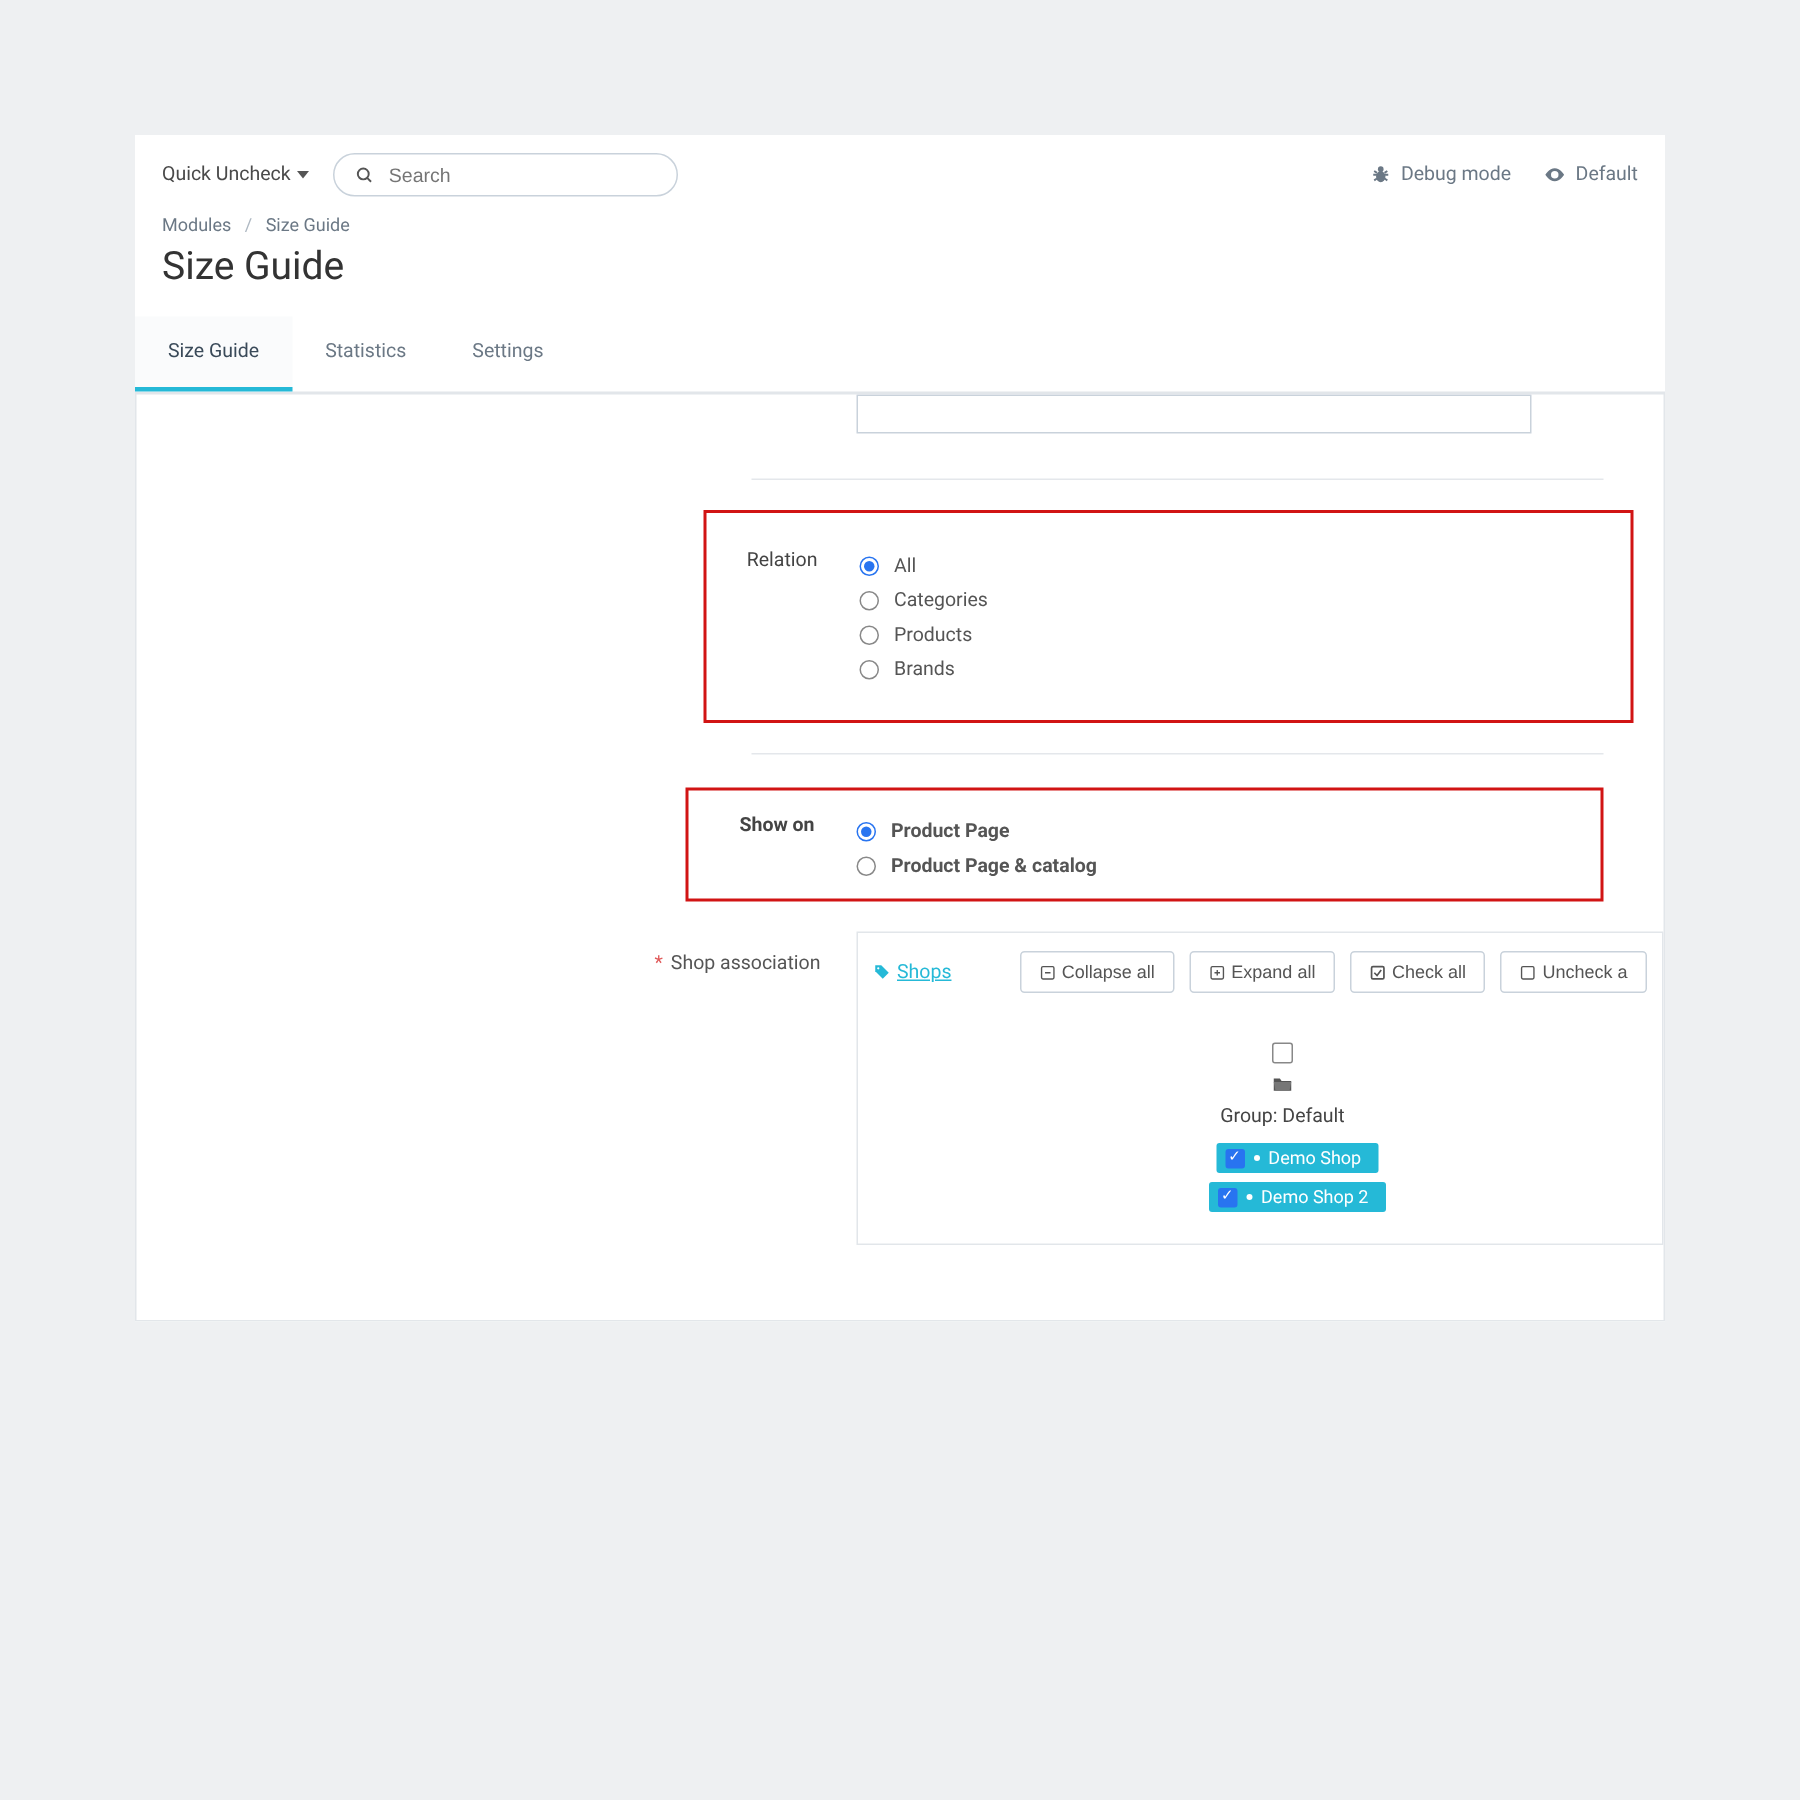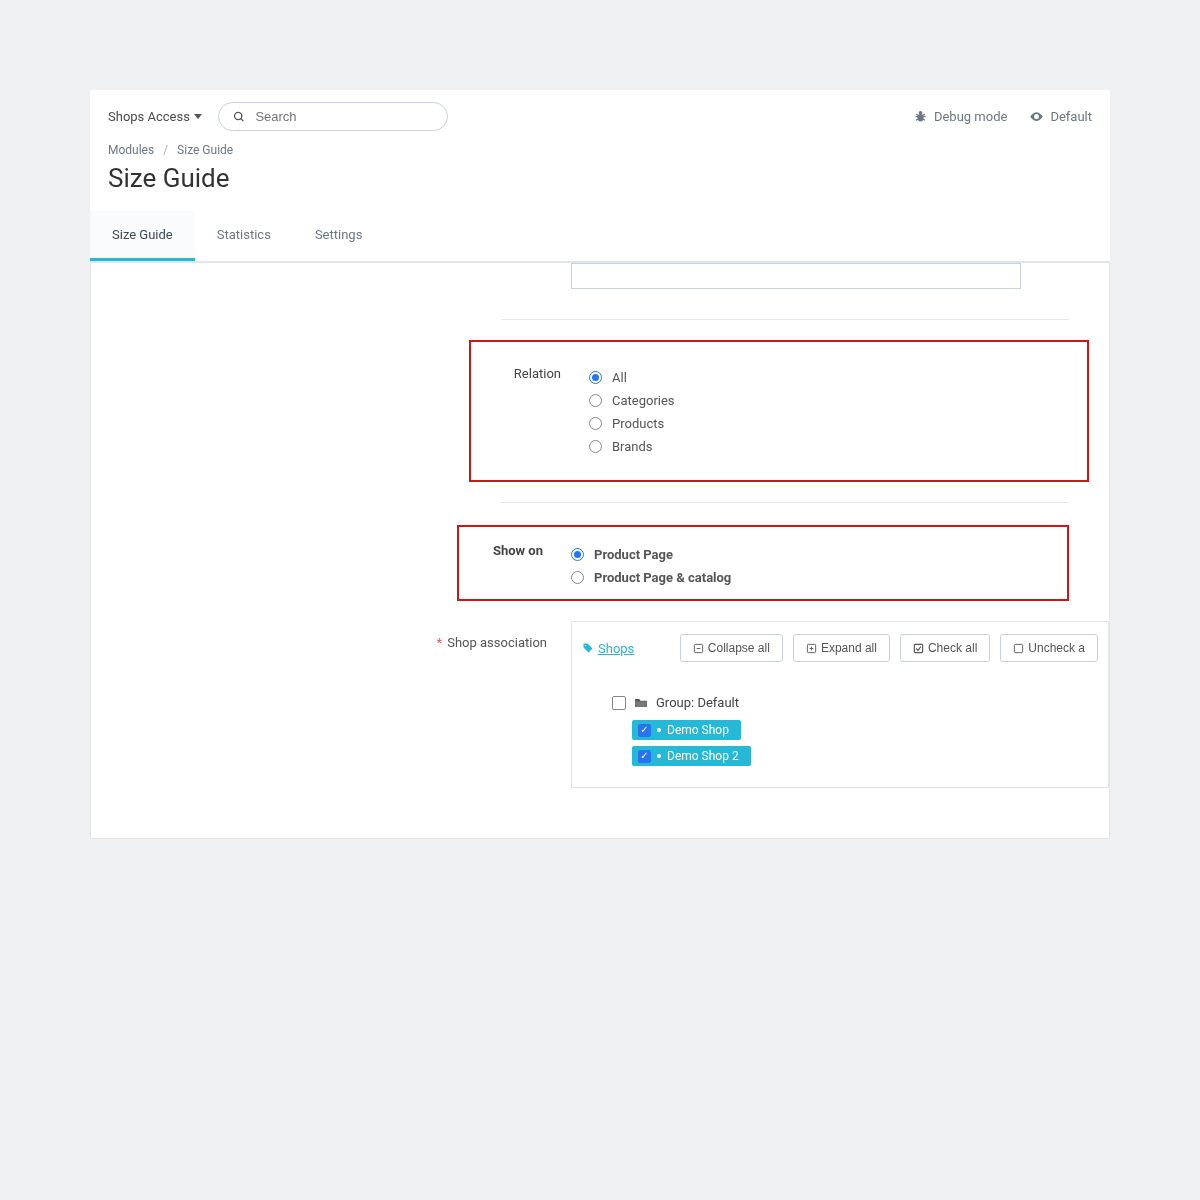--- a/index.html
+++ b/index.html
@@ -138,21 +138,21 @@
     .radio-circle.checked::after {
       content: '';
       width: 7px; height: 7px;
       background: #2874f0;
       border-radius: 50%;
     }
     .radio-label { font-size: 13px; color: #555; }
     .relation-box {
       margin: 0 20px 0 378px;
       border: 2px solid #d11414;
-      padding: 24px 18px 22px 34px;
+      padding: 24px 18px 22px 18px;
     }
     .relation-box .rel-inner-label {
       width: 56px;
       text-align: right;
       display: inline-block;
       padding-right: 0;
     }
     .relation-box .rel-row {
       display: flex;
       align-items: flex-start;
@@ -203,20 +203,21 @@
       cursor: pointer;
       border-radius: 3px;
     }
     .btn-sm svg { width: 11px; height: 11px; }
     .tree-body {
       padding: 18px 10px 18px 40px;
     }
     .tree-row {
       display: flex; align-items: center; gap: 8px;
       padding: 3px 0;
+      flex-direction: column;
     }
     .checkbox-sq {
       width: 14px; height: 14px;
       border: 1px solid #888;
       border-radius: 2px;
       display: inline-flex;
       align-items: center;
       justify-content: center;
       cursor: pointer;
       background: #fff;
@@ -251,21 +252,21 @@
     .shop-tag .checkbox-sq.checked { background: #2874f0; border-color: #2874f0; }
     .shop-tag .bullet { width: 4px; height: 4px; background: #fff; border-radius: 50%; }
     .folder-icon { width: 14px; height: 12px; }
   </style>
 </head>
 <body>
 
 <div class="page-container">
   <div class="top-bar">
     <div class="quick-access">
-      <span>Shops Access</span>
+      <span>Quick Uncheck</span>
       <span class="caret-down"></span>
     </div>
     <div class="search-box">
       <svg viewBox="0 0 24 24" fill="none" stroke="#555" stroke-width="2.5">
           <circle cx="10" cy="10" r="7"></circle>
           <line x1="20" y1="20" x2="15" y2="15"></line>
         </svg>
       <input type="text" placeholder="Search" style="">
     </div>
     <div class="top-right">

